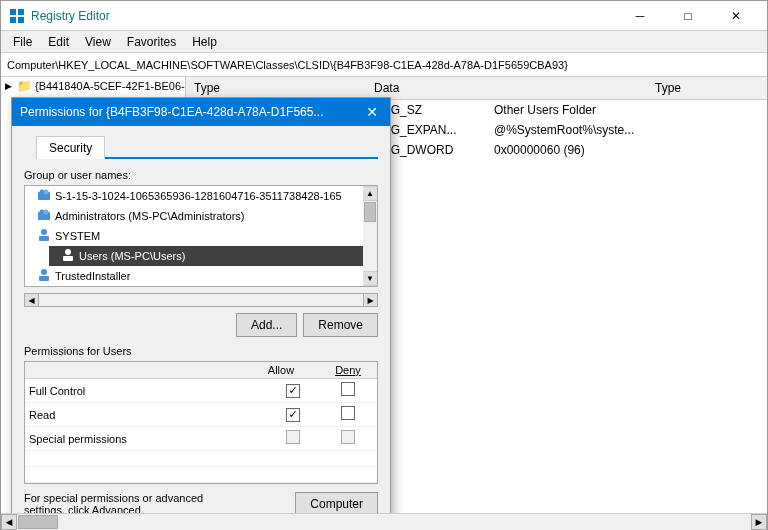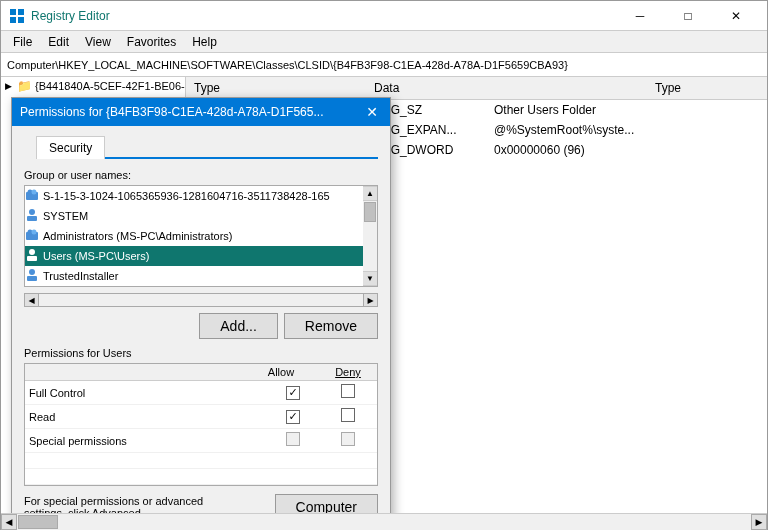--- a/index.html
+++ b/index.html
@@ -261,44 +261,45 @@
       color: #000;
     }
 
     
     .group-label {
       font-size: 11px;
       margin-bottom: 4px;
       color: #000;
     }
     .list-box-item {
-      padding: 2px 0;
+      padding: 2px 12px;
       display: flex;
       align-items: center;
       cursor: pointer;
       font-size: 11px;
     }
     .list-box-item.selected {
-      background: #0f766e;
+      background: #404040;
       color: #fff;
+      margin-left: 24px;
     }
 
     
     .btn-row {
       display: flex;
       justify-content: flex-end;
       gap: 6px;
       margin-bottom: 8px;
     }
     .win-btn {
-      padding: 4px 20px;
+      padding: 4px 14px;
       background: #e0e0e0;
       border: 1px solid #999;
       cursor: pointer;
-      font-size: 14px;
+      font-size: 12px;
       min-width: 60px;
     }
 
     
     .perm-label {
       font-size: 11px;
       margin-bottom: 4px;
       color: #000;
     }
     .perm-box {
@@ -498,36 +499,36 @@
                     <circle cx="5" cy="4" r="2.5" fill="#4a90d9"></circle>
                     <circle cx="9" cy="4" r="2.5" fill="#6ab0f0"></circle>
                   </svg>
                 </span>
                 <span style="font-size:11px;">S-1-15-3-1024-1065365936-1281604716-3511738428-165</span>
               </div>
 
               <div class="list-box-item">
                 <span style="margin-right:4px;">
                   <svg width="14" height="14" viewBox="0 0 14 14">
-                    <circle cx="7" cy="4" r="3" fill="#4a90d9"></circle>
-                    <rect x="2" y="8" width="10" height="5" rx="1" fill="#4a90d9"></rect>
-                  </svg>
-                </span>
-                <span style="font-size:11px;">SYSTEM</span>
-              </div>
-
-              <div class="list-box-item">
-                <span style="margin-right:4px;">
-                  <svg width="14" height="14" viewBox="0 0 14 14">
                     <rect x="1" y="4" width="12" height="8" rx="1" fill="#4a90d9"></rect>
                     <circle cx="5" cy="4" r="2.5" fill="#4a90d9"></circle>
                     <circle cx="9" cy="4" r="2.5" fill="#6ab0f0"></circle>
                   </svg>
                 </span>
                 <span style="font-size:11px;">Administrators (MS-PC\Administrators)</span>
+              </div>
+
+              <div class="list-box-item">
+                <span style="margin-right:4px;">
+                  <svg width="14" height="14" viewBox="0 0 14 14">
+                    <circle cx="7" cy="4" r="3" fill="#4a90d9"></circle>
+                    <rect x="2" y="8" width="10" height="5" rx="1" fill="#4a90d9"></rect>
+                  </svg>
+                </span>
+                <span style="font-size:11px;">SYSTEM</span>
               </div>
 
               <div class="list-box-item selected">
                 <span style="margin-right:4px;">
                   <svg width="14" height="14" viewBox="0 0 14 14">
                     <circle cx="7" cy="4" r="3" fill="#fff"></circle>
                     <rect x="2" y="8" width="10" height="5" rx="1" fill="#fff"></rect>
                   </svg>
                 </span>
                 <span style="font-size:11px;">Users (MS-PC\Users)</span>

